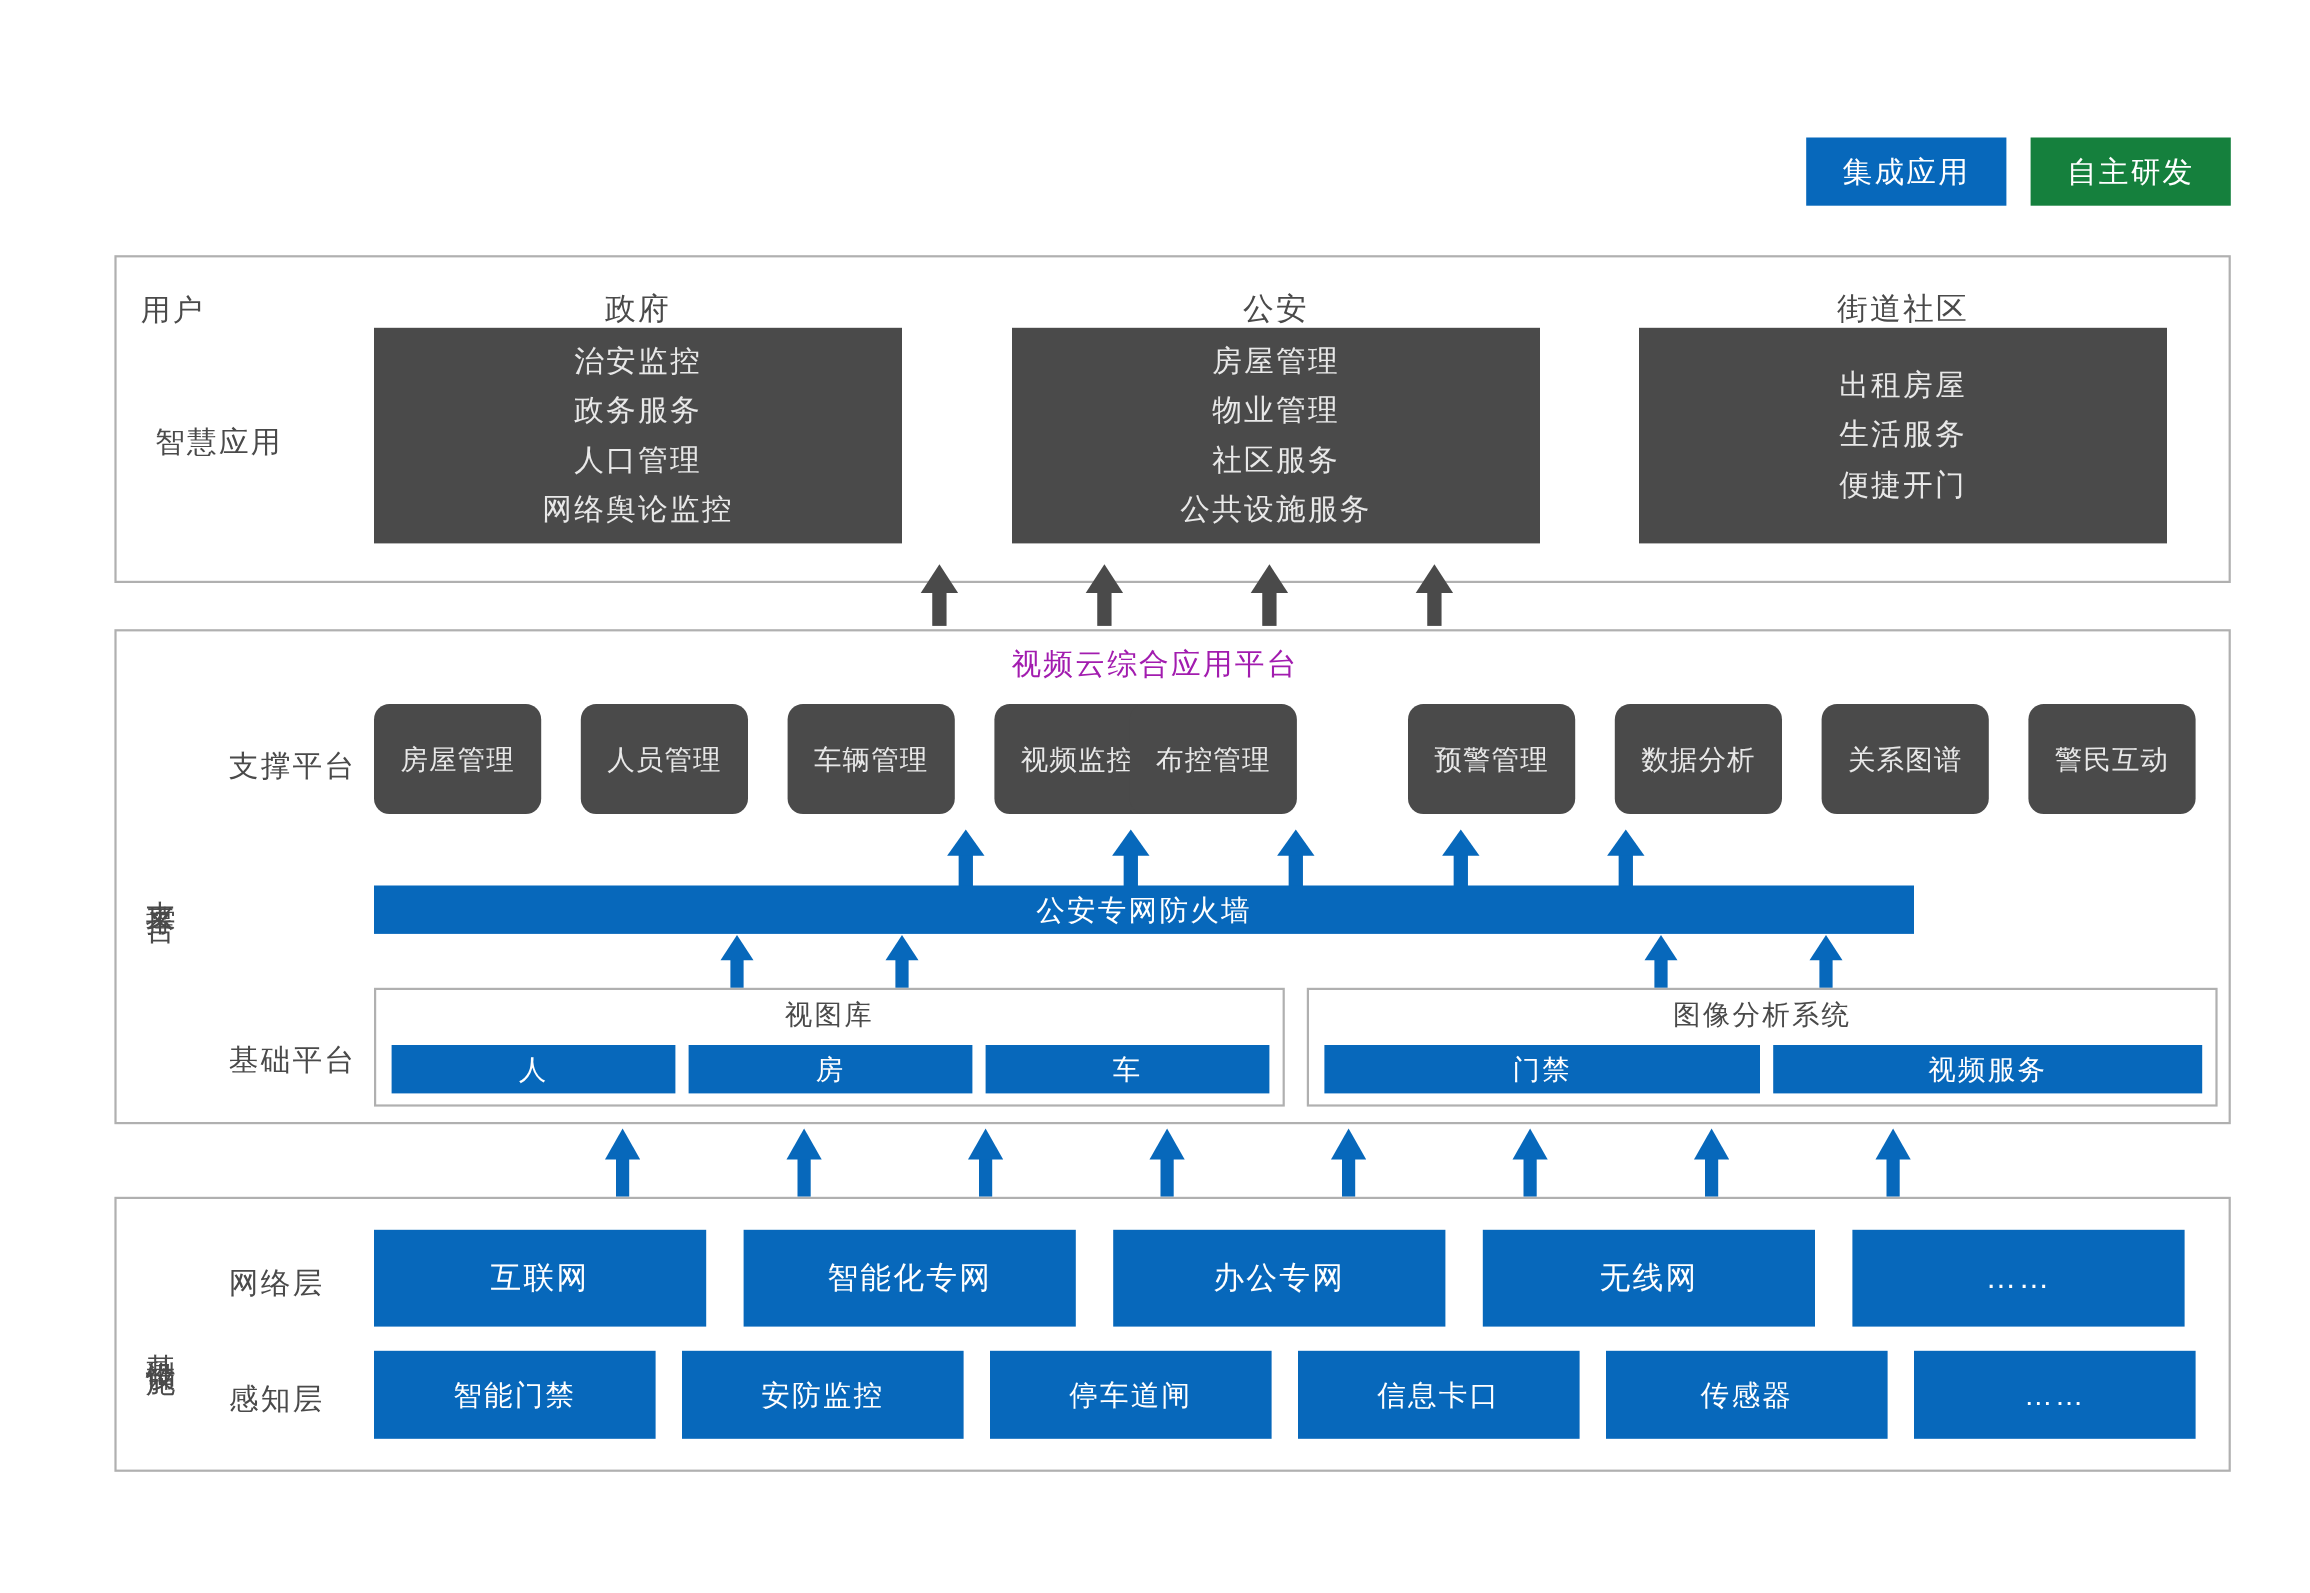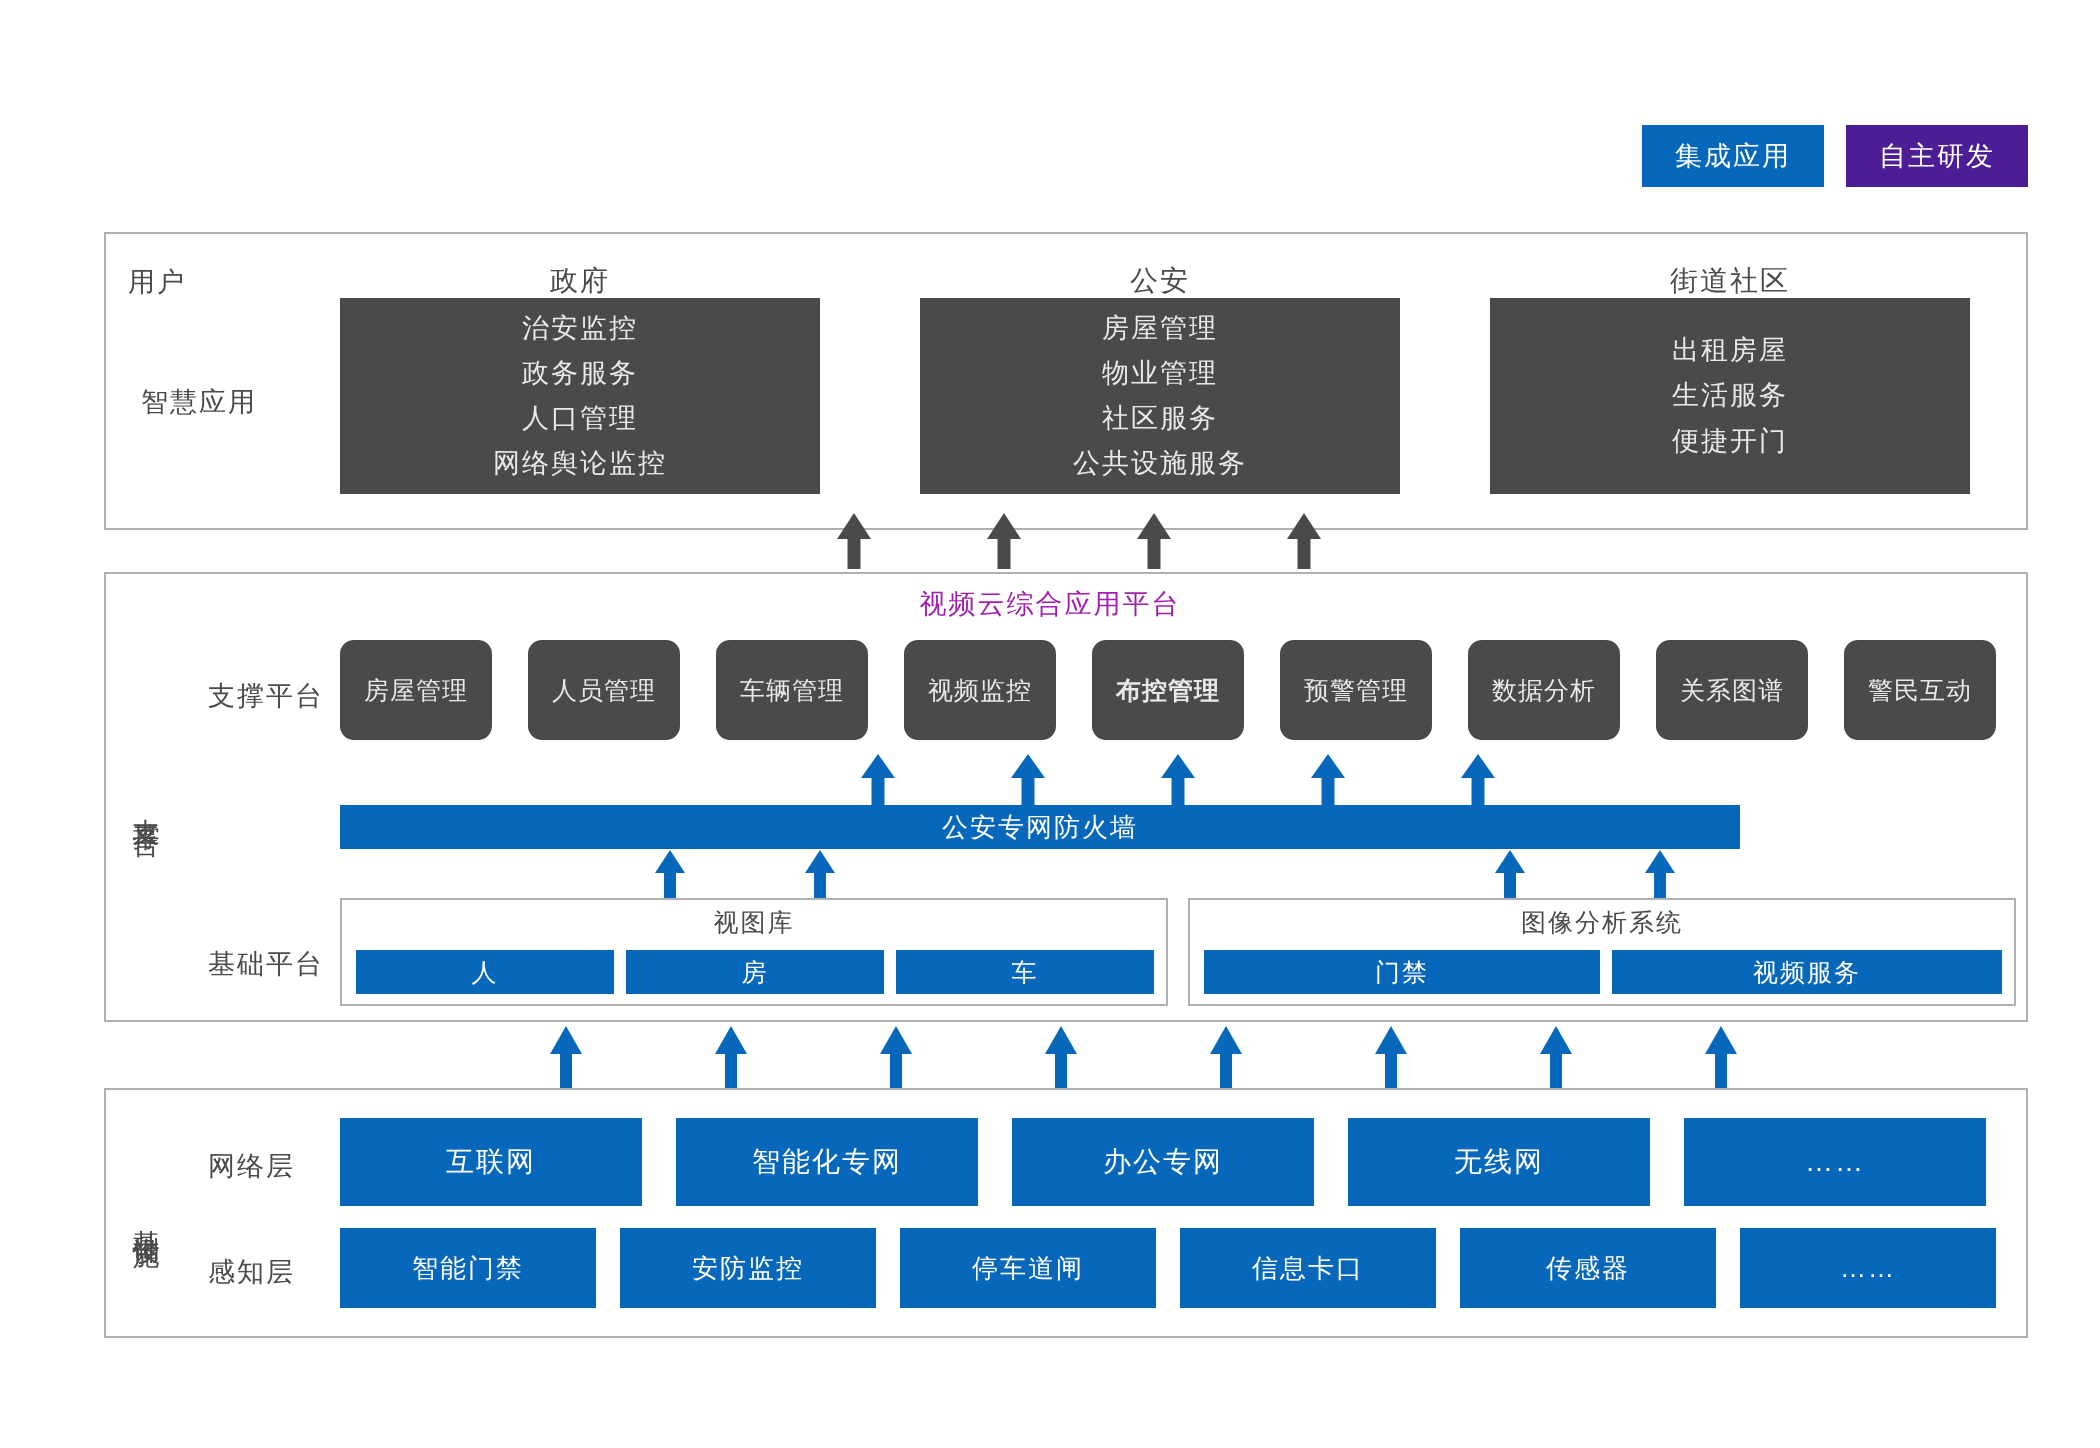--- a/index.html
+++ b/index.html
@@ -12,21 +12,21 @@
   #stage { position: relative; width: 2100px; height: 1448px; }
 
   
   .legend { position: absolute; top: 125px; right: 72px; display: flex; gap: 22px; }
   .legend-chip {
     width: 182px; height: 62px;
     display: flex; align-items: center; justify-content: center;
     color: #ffffff; font-size: 27px; letter-spacing: 2px;
   }
   .legend-chip.blue { background: #0768BB; }
-  .legend-chip.dark { background: #4c1d95; }
+  .legend-chip.dark { background: #15803d; }
 
   
   .panel {
     position: absolute; left: 104px; width: 1924px;
     border: 2px solid #B0B0B0; background: #ffffff;
   }
   #panel-apps { top: 232px; height: 298px; }
   #panel-platform { top: 572px; height: 450px; }
   #panel-infra { top: 1088px; height: 250px; }
 
@@ -177,21 +177,21 @@
 
   <div id="platform-title">视频云综合应用平台</div>
 
   <div class="rowlabel" style="top:678px; left:208px;">支撑平台</div>
   <div class="rowlabel" style="top:946px; left:208px;">基础平台</div>
 
   <div class="chip" style="left:340px;">房屋管理</div>
   <div class="chip" style="left:528px;">人员管理</div>
   <div class="chip" style="left:904px;">视频监控</div>
   <div class="chip" style="left:716px;">车辆管理</div>
-  <div class="chip" style="left:1092px;font-weight:bold;">布控管理</div>
+  <div class="chip" style="left:1027px;">布控管理</div>
   <div class="chip" style="left:1280px;">预警管理</div>
   <div class="chip" style="left:1468px;">数据分析</div>
   <div class="chip" style="left:1656px;">关系图谱</div>
   <div class="chip" style="left:1844px;">警民互动</div>
 
   <div class="arrow blue" style="left:861px; top:754px; width:34px; height:52px;">
     <div class="shaft" style="top:20px; width:13px; height:32px;"></div>
     <div class="head" style="border-width:0 17px 24px 17px;"></div>
   </div>
   <div class="arrow blue" style="left:1011px; top:754px; width:34px; height:52px;">

